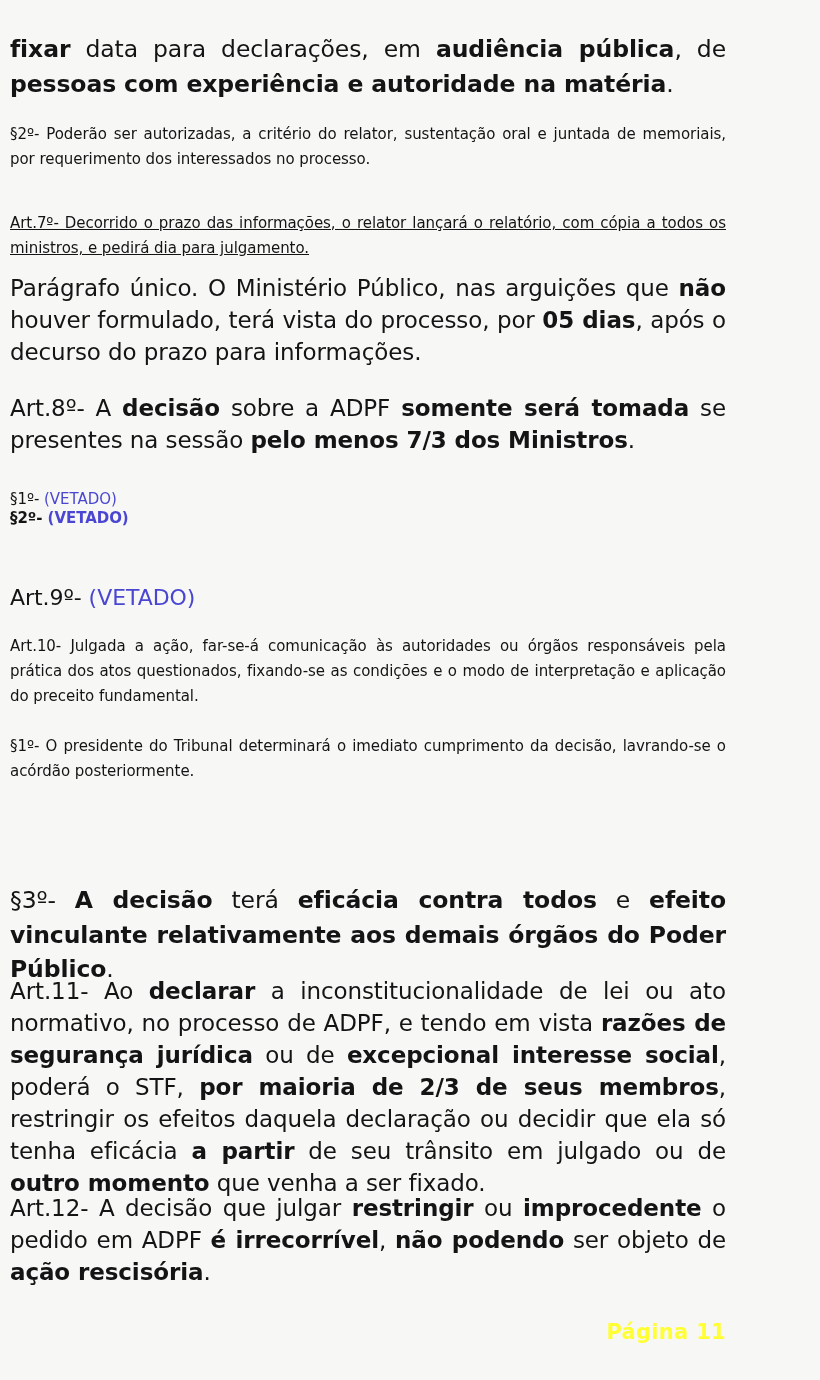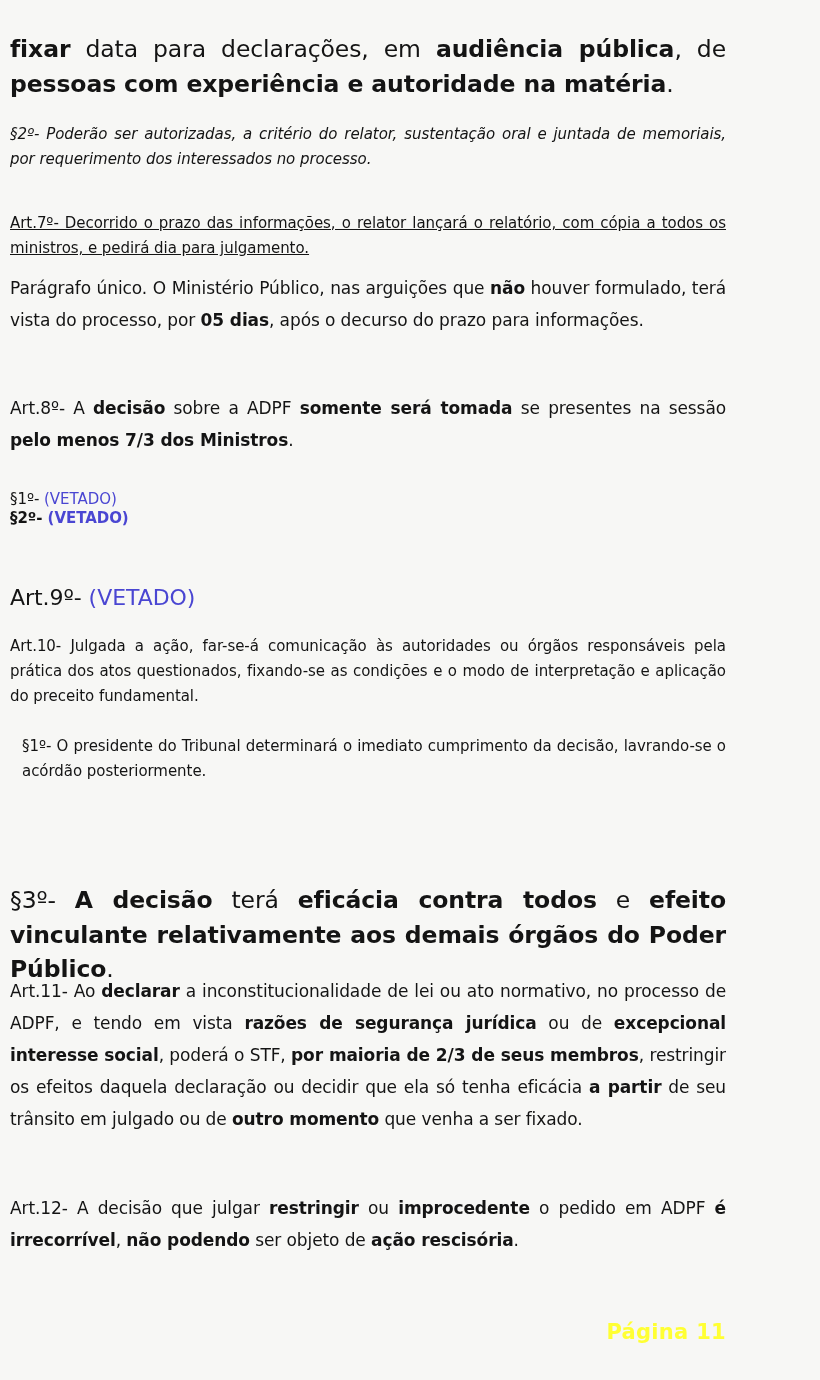--- a/index.html
+++ b/index.html
@@ -29,21 +29,21 @@
     color: #141414;
     -webkit-font-smoothing: antialiased;
   }
   
   .sz-lg {
     font-size: 23.5px;
     line-height: 34.5px;
     letter-spacing: -0.1px;
   }
   .sz-md {
-    font-size: 17px;
+    font-size: 23px;
     line-height: 32px;
     letter-spacing: -0.1px;
   }
   .sz-sm {
     font-size: 15px;
     line-height: 25px;
     letter-spacing: -0.05px;
   }
   .sz-xs {
     font-size: 22px;
@@ -52,29 +52,29 @@
   }
   b, .b {
     font-weight: 700;
   }
   .vetado {
     color: #4a46d2;
   }
   
   .blk { position: absolute; left: 10px; right: 10px; }
   #b1  { top: 32px;   }
-  #b2  { top: 122px; font-style: italic;  }
+  #b2  { top: 122px;  }
   #b3  { top: 211px; text-decoration: underline;  }
   #b4  { top: 272px;  }
   #b5  { top: 392px;  }
   #b6  { top: 487px;  }
   #b7  { top: 506px; font-weight: bold;  }
   #b8  { top: 585px;  }
   #b9  { top: 634px;  }
-  #b10 { top: 734px; margin-left: 12px;  }
+  #b10 { top: 734px;  }
   #b11 { top: 808px;  }
   #b12 { top: 883px;  }
   #b13 { top: 975px;  }
   #b14 { top: 1192px; }
   #footer {
     position: absolute;
     right: 10px;
     top: 1320px;
     font-size: 21px;
     font-weight: 700;

